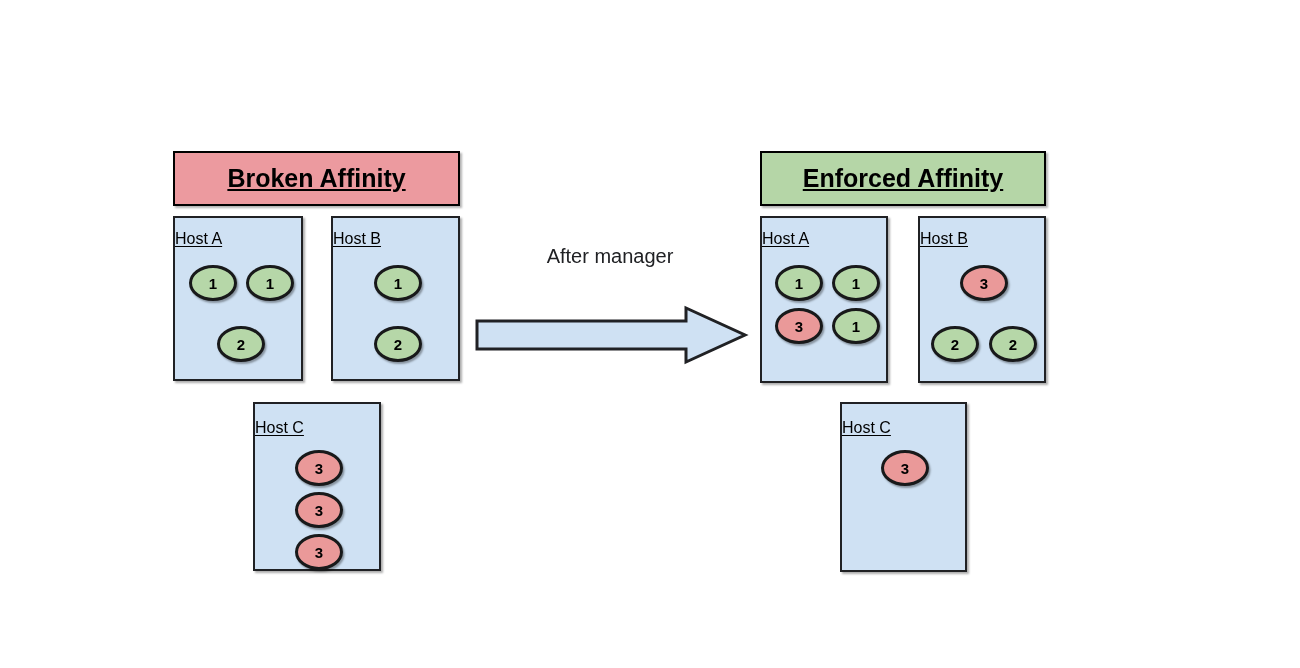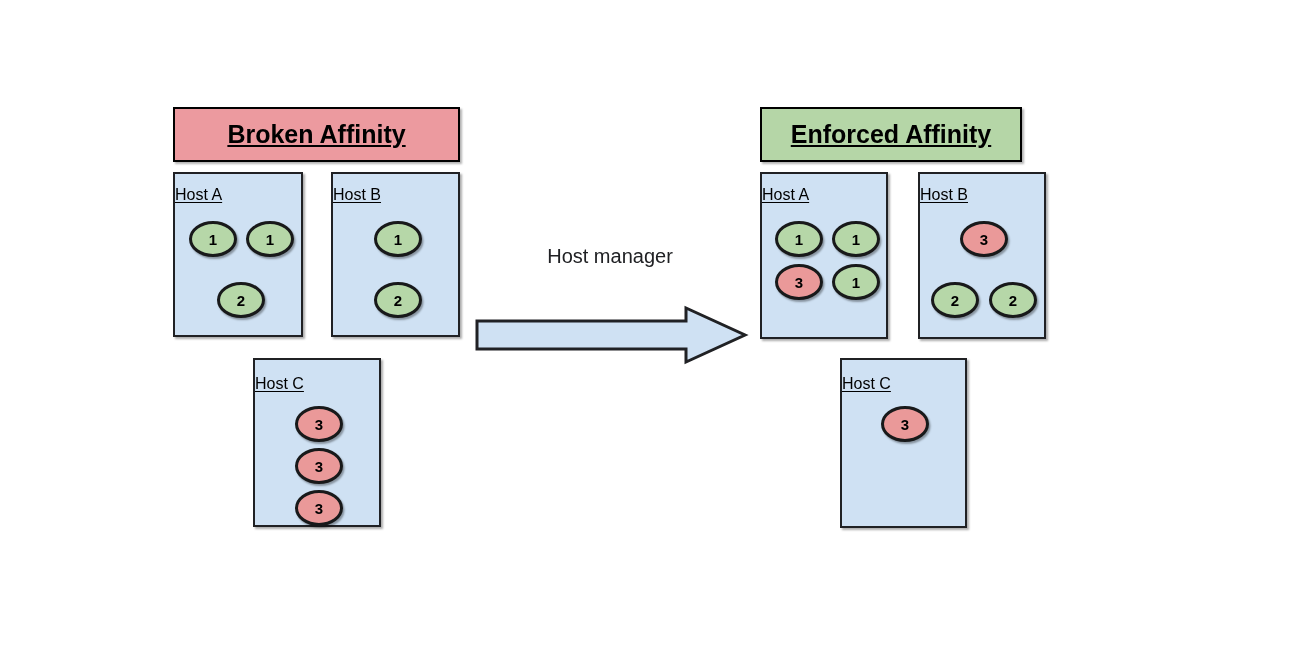--- a/index.html
+++ b/index.html
@@ -13,21 +13,21 @@
     position: relative;
     font-family: "Liberation Sans", sans-serif;
     overflow: hidden;
   }
   #canvas {
     position: absolute;
     left: 0; top: 0;
     width: 1300px;
     height: 668px;
   }
-  .abs { position: absolute; box-sizing: border-box; }
+  .abs { position: absolute; box-sizing: border-box; margin-top: 44px; }
 
   
   .banner {
     border: 2px solid #000000;
     display: flex;
     align-items: center;
     justify-content: center;
     box-shadow: 2px 2px 2px rgba(0,0,0,0.30);
   }
   .banner-label {
@@ -124,30 +124,30 @@
     </div>
     <div class="vm vm-red" style="left:40px; top:88px; width:48px; height:36px;">
       <span>3</span>
     </div>
     <div class="vm vm-red" style="left:40px; top:130px; width:48px; height:36px;">
       <span>3</span>
     </div>
   </div>
 
   <div class="arrow-caption" style="left:478px; top:243px; width:264px;">
-    <div>Host manager</div>
+    <div>After manager</div>
   </div>
 
   <div class="arrow-wrap" style="left:474px; top:304px; width:276px; height:62px;">
     <svg width="276" height="62" viewBox="0 0 276 62">
       <polygon points="3,17 212,17 212,4 271,31 212,58 212,45 3,45" fill="#cfe1f3" stroke="#202124" stroke-width="3" stroke-linejoin="miter"></polygon>
     </svg>
   </div>
 
-  <div class="abs banner" style="left:760px; top:107px; width:262px; height:55px; background:#b5d6a7;">
+  <div class="abs banner" style="left:760px; top:107px; width:286px; height:55px; background:#b5d6a7;">
     <span class="banner-label">Enforced Affinity</span>
   </div>
 
   <div class="abs host-box" style="left:760px; top:172px; width:128px; height:167px;">
     <div class="host-title" style="top:12px;">Host A</div>
     <div class="vm vm-green" style="left:13px; top:47px; width:48px; height:36px;">
       <span>1</span>
     </div>
     <div class="vm vm-green" style="left:70px; top:47px; width:48px; height:36px;">
       <span>1</span>

